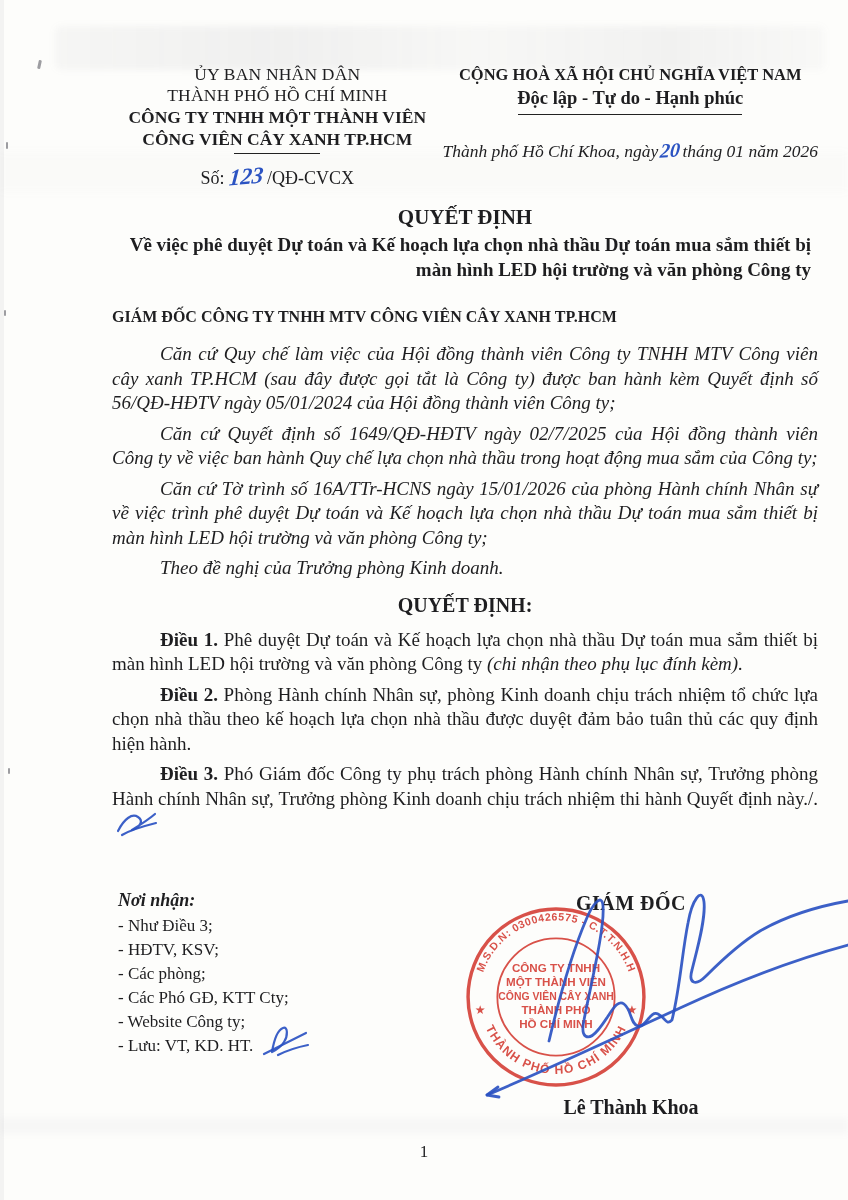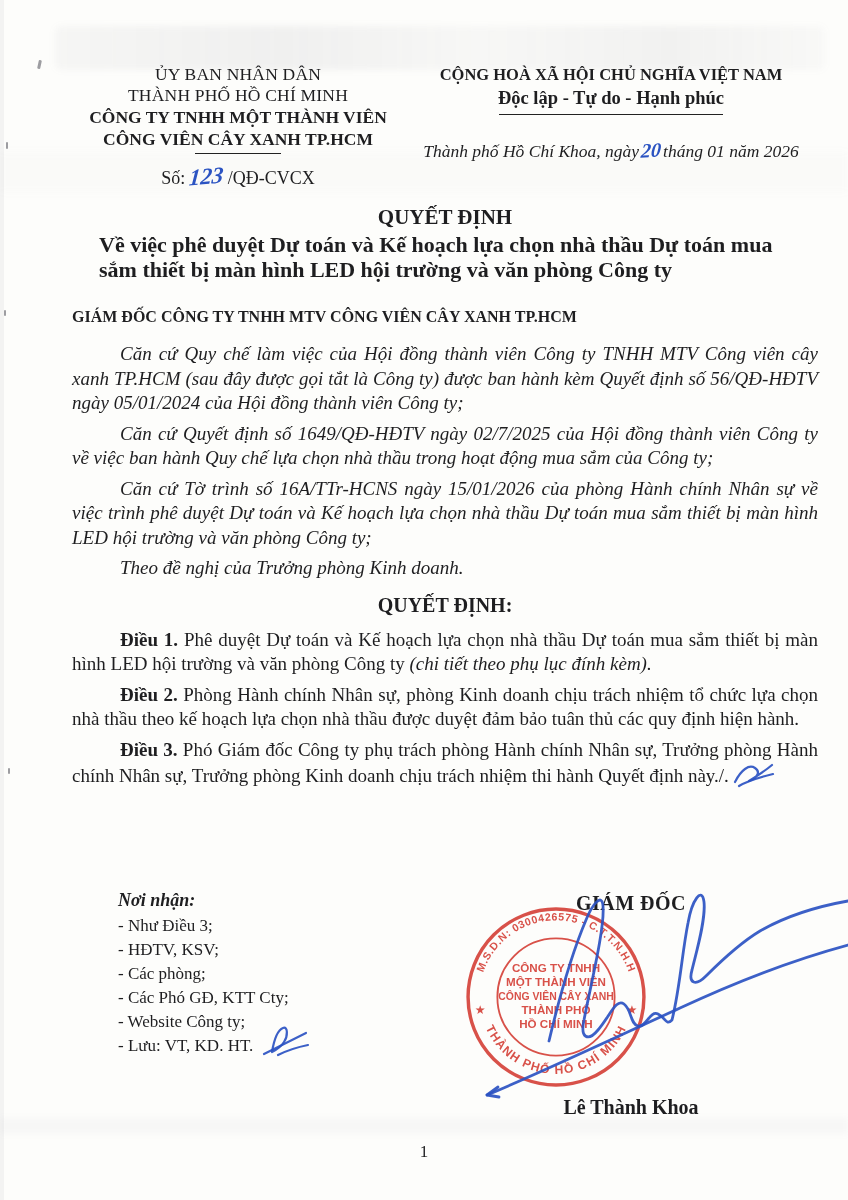--- a/index.html
+++ b/index.html
@@ -20,38 +20,38 @@
   .art-band-mid { left:0; top:152px; width:848px; height:40px; background:rgba(120,120,130,.025); filter:blur(4px); }
   .art-band-low { left:0; top:1118px; width:848px; height:16px; background:rgba(120,120,130,.045); filter:blur(3px); }
   .art-edge-left { left:0; top:0; width:4px; height:1200px; background:rgba(60,60,70,.05); }
   .speck { position:absolute; background:rgba(40,40,50,.45); border-radius:1px; }
   .sp1 { left:38px; top:60px; width:3px; height:9px; transform:rotate(12deg); }
   .sp2 { left:6px;  top:142px; width:2px; height:7px; }
   .sp3 { left:4px;  top:310px; width:2px; height:6px; }
   .sp4 { left:8px;  top:768px; width:2px; height:6px; }
 
   
-  .flow { position:relative; padding:64px 30px 0 72px; }
+  .flow { position:relative; padding:64px 30px 0 112px; }
   .hdr { display:flex; }
   .hdr-left { width:332px; text-align:center; }
   .hdr-right { flex:1; text-align:center; }
   .hl-1,.hl-2 { font-size:17.5px; line-height:21px; letter-spacing:.2px; }
   .hl-3,.hl-4 { font-size:17.5px; line-height:22px; font-weight:bold; }
   .rule-left  { width:86px;  border-bottom:1.6px solid #222; margin:3px auto 0; }
   .rule-right { width:224px; border-bottom:1.8px solid #222; margin:3px auto 0; }
   .hr-1 { font-size:16.5px; line-height:22px; font-weight:bold; white-space:nowrap; }
   .hr-2 { font-size:18.5px; line-height:25px; font-weight:bold; }
   .doc-no { margin-top:10px; font-size:18px; white-space:nowrap; }
   .hand { color:#2b53c2; font-style:italic; font-weight:bold; display:inline-block; }
   .hand-no  { font-size:23px; transform:rotate(-5deg) skewX(-10deg); margin:0 4px; }
   .hand-day { font-size:20px; transform:rotate(-4deg) skewX(-9deg); margin:0 2px; }
   .date-line { margin-top:24px; font-style:italic; font-size:17.5px; white-space:nowrap; }
 
   .doc-title   { margin-top:14px; text-align:center; font-weight:bold; font-size:21px; line-height:26px; }
-  .doc-subject { margin:2px auto 0; max-width:692px; text-align:left; font-weight:bold; font-size:22px; line-height:25px; }
+  .doc-subject { margin:2px auto 0; max-width:692px; text-align:right; font-weight:bold; font-size:19px; line-height:25px; }
   .doc-issuer  { margin-top:22px; text-align:left; font-weight:bold; font-size:16px; line-height:25px; }
 
   .body-text { margin-top:13px; }
   .para { font-size:19px; line-height:24.5px; text-align:justify; text-indent:48px; margin-bottom:6px; }
   .em  { font-style:italic; }
   .lbl { font-weight:bold; }
   .decide-heading { text-align:center; font-weight:bold; font-size:20px; line-height:26px; margin:11px 0 10px; }
   .init-inline { vertical-align:-8px; margin-left:2px; }
 
   
@@ -121,21 +121,21 @@
       <p class="para em">Căn cứ Quy chế làm việc của Hội đồng thành viên Công ty TNHH MTV Công viên cây xanh TP.HCM (sau đây được gọi tắt là Công ty) được ban hành kèm Quyết định số 56/QĐ-HĐTV ngày 05/01/2024 của Hội đồng thành viên Công ty;</p>
       <p class="para em">Căn cứ Quyết định số 1649/QĐ-HĐTV ngày 02/7/2025 của Hội đồng thành viên Công ty về việc ban hành Quy chế lựa chọn nhà thầu trong hoạt động mua sắm của Công ty;</p>
       <p class="para em">Căn cứ Tờ trình số 16A/TTr-HCNS ngày 15/01/2026 của phòng Hành chính Nhân sự về việc trình phê duyệt Dự toán và Kế hoạch lựa chọn nhà thầu Dự toán mua sắm thiết bị màn hình LED hội trường và văn phòng Công ty;</p>
       <p class="para em">Theo đề nghị của Trưởng phòng Kinh doanh.</p>
 
       <div class="decide-heading">QUYẾT ĐỊNH:</div>
 
       <p class="para">
         <span class="lbl">Điều 1.</span>
         <span>Phê duyệt Dự toán và Kế hoạch lựa chọn nhà thầu Dự toán mua sắm thiết bị màn hình LED hội trường và văn phòng Công ty</span>
-        <span class="em">(chi tiết theo phụ lục đính kèm).</span>
+        <span class="em">(chi nhận theo phụ lục đính kèm).</span>
       </p>
       <p class="para">
         <span class="lbl">Điều 2.</span>
         <span>Phòng Hành chính Nhân sự, phòng Kinh doanh chịu trách nhiệm tổ chức lựa chọn nhà thầu theo kế hoạch lựa chọn nhà thầu được duyệt đảm bảo tuân thủ các quy định hiện hành.</span>
       </p>
       <p class="para">
         <span class="lbl">Điều 3.</span>
         <span>Phó Giám đốc Công ty phụ trách phòng Hành chính Nhân sự, Trưởng phòng Hành chính Nhân sự, Trưởng phòng Kinh doanh chịu trách nhiệm thi hành Quyết định này./.</span><svg class="init-inline" width="44" height="28" viewBox="0 0 44 28">
             <path class="sig-small" d="M 4,20 C 10,8 18,2 24,6 C 30,10 26,16 18,19 C 26,14 34,9 41,3"></path>
             <path class="sig-small" d="M 8,24 C 18,18 30,15 42,12"></path>

